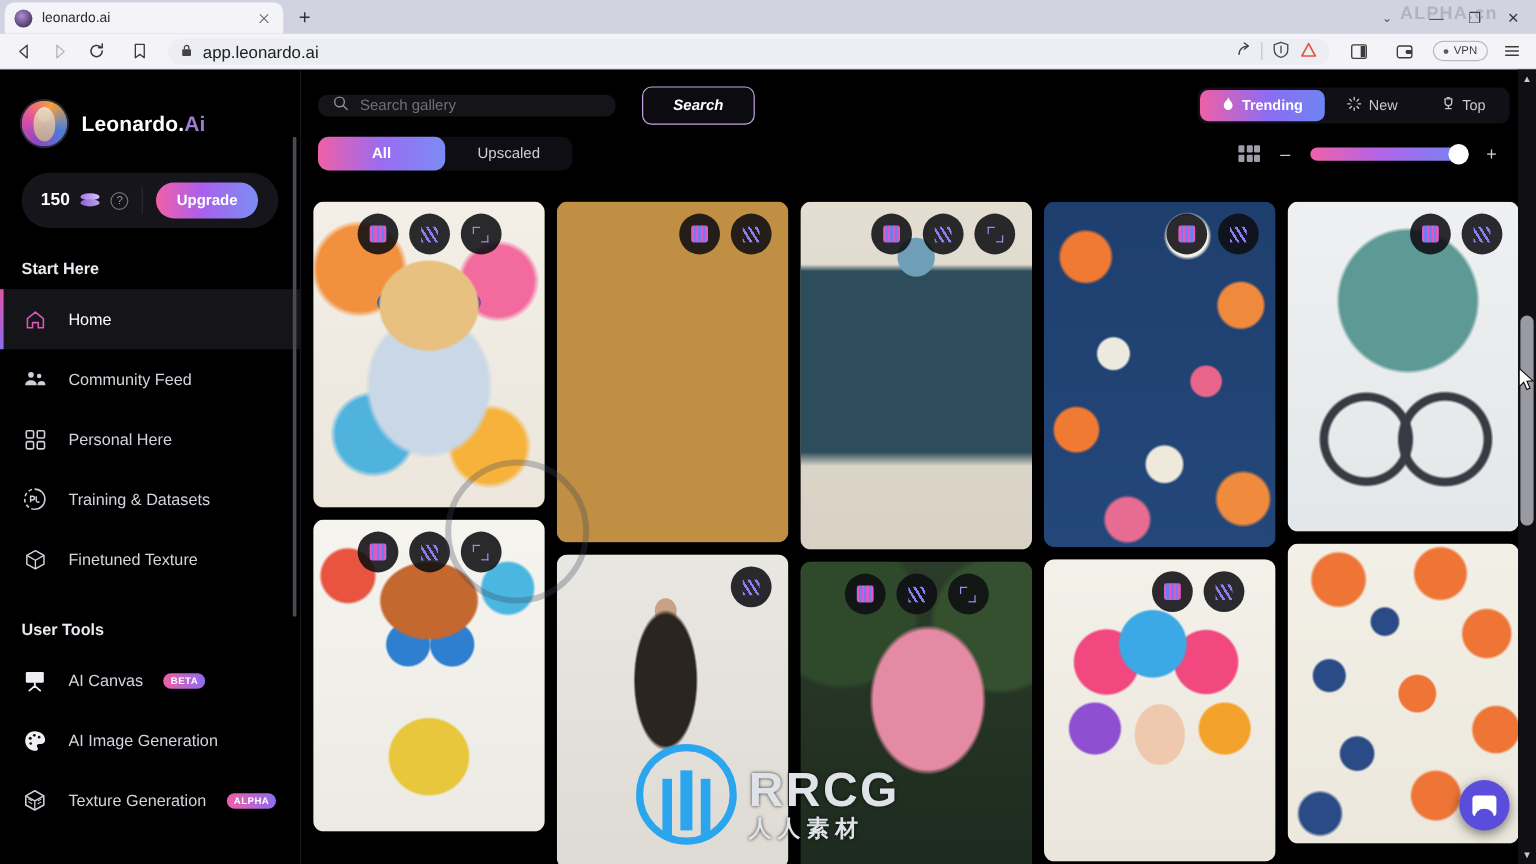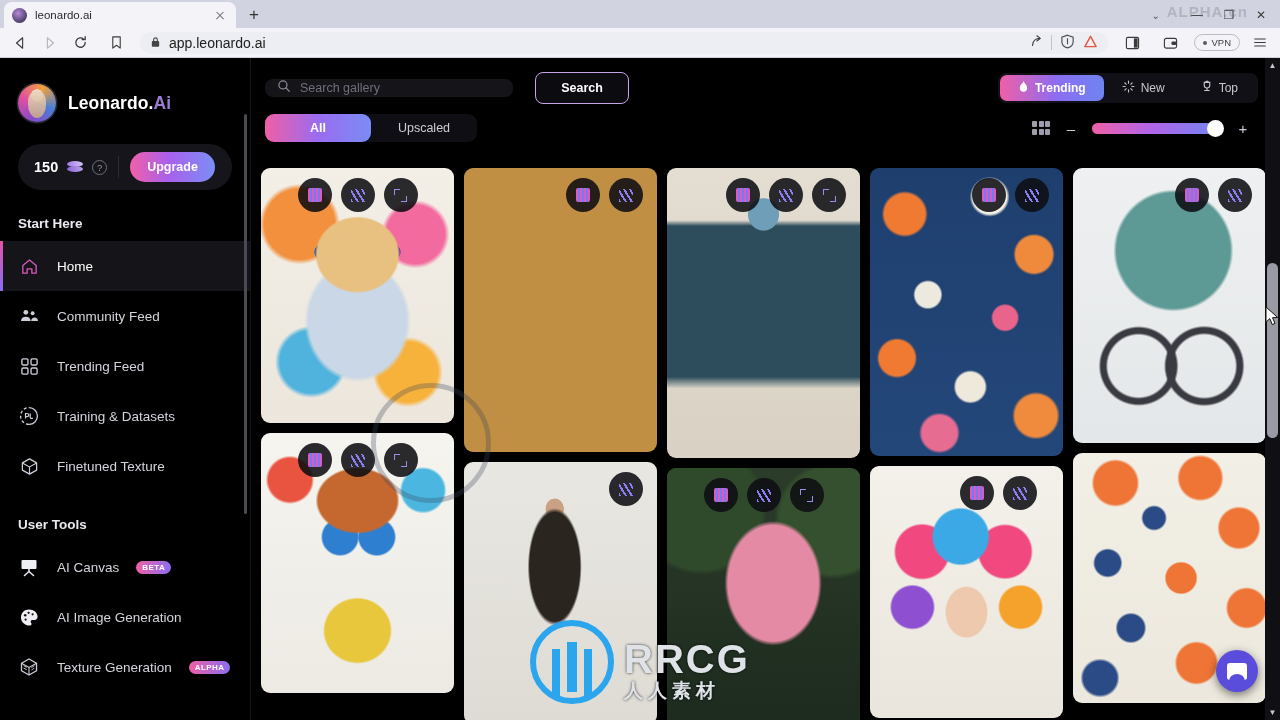--- a/index.html
+++ b/index.html
@@ -158,21 +158,21 @@
     display:flex; align-items:center; gap:9px; padding:0 12px;
   }
   .search-input {
     background:transparent; border:0; outline:none; color:#cfcfd8;
     font-size:12.5px; font-family:inherit; width:100%;
   }
   .search-input::placeholder { color:#6f6f7c; }
   .search-btn {
     margin-left:22px; width:94px; height:32px; border-radius:8px;
     background:#0b0b10; border:1px solid #c4a6e8; color:#fff;
-    font-size:12.5px; font-family:inherit; font-weight:600;
+    font-size:12.5px; font-family:inherit; font-weight:600;font-style:italic;
   }
   .seg-right { margin-left:auto; display:flex; }
   .seg {
     height:30px; background:#101016; border-radius:8px; display:flex; padding:2px;
   }
   .seg-btn {
     display:flex; align-items:center; justify-content:center; gap:6px;
     padding:0 18px; border-radius:7px; font-size:12px; color:#c8c8d4;
     border:0; background:transparent; font-family:inherit; height:26px;
   }
@@ -518,21 +518,21 @@
 
       <div class="nav-item">
         <span class="nav-ico">
           <svg width="19" height="19" viewBox="0 0 20 20">
               <rect x="2" y="2" width="6.4" height="6.4" rx="1.2" fill="none" stroke="#cfcfdb" stroke-width="1.4"></rect>
               <rect x="11.6" y="2" width="6.4" height="6.4" rx="1.2" fill="none" stroke="#cfcfdb" stroke-width="1.4"></rect>
               <rect x="2" y="11.6" width="6.4" height="6.4" rx="1.2" fill="none" stroke="#cfcfdb" stroke-width="1.4"></rect>
               <rect x="11.6" y="11.6" width="6.4" height="6.4" rx="1.2" fill="none" stroke="#cfcfdb" stroke-width="1.4"></rect>
             </svg>
         </span>
-        <span>Trending Feed</span>
+        <span>Personal Here</span>
       </div>
 
       <div class="nav-item">
         <span class="nav-ico">
           <svg width="20" height="20" viewBox="0 0 20 20">
               <path d="M10 1.6 A8.4 8.4 0 0 1 18.4 10 A8.4 8.4 0 0 1 10 18.4" fill="none" stroke="#cfcfdb" stroke-width="1.3"></path>
               <path d="M10 18.4 A8.4 8.4 0 0 1 1.6 10 A8.4 8.4 0 0 1 10 1.6" fill="none" stroke="#cfcfdb" stroke-width="1.3" stroke-dasharray="3 2.2"></path>
               <path d="M6.5 12.5 V7.5 h1.6 a1.6 1.6 0 0 1 0 3.2 H6.5 M11.2 7.5 v3.6 a1.5 1.5 0 0 0 2.6 .9" fill="none" stroke="#cfcfdb" stroke-width="1.2"></path>
             </svg>
         </span>

